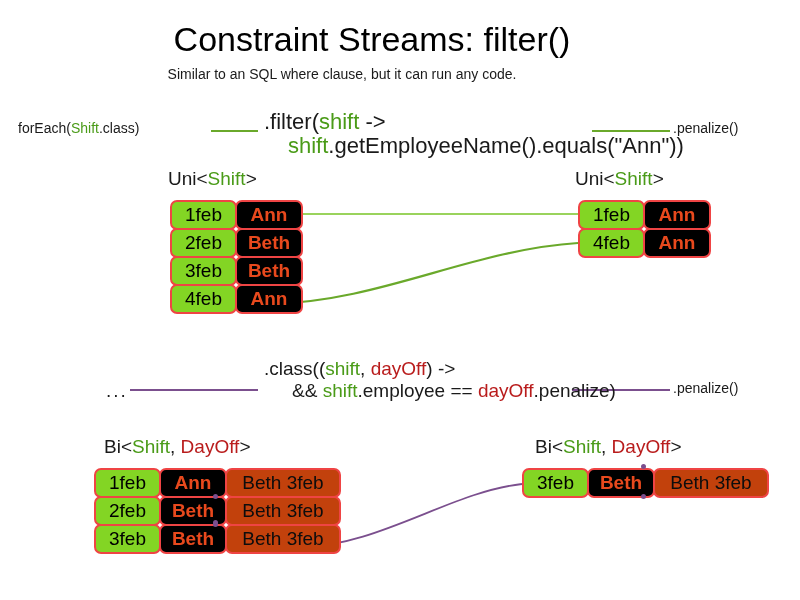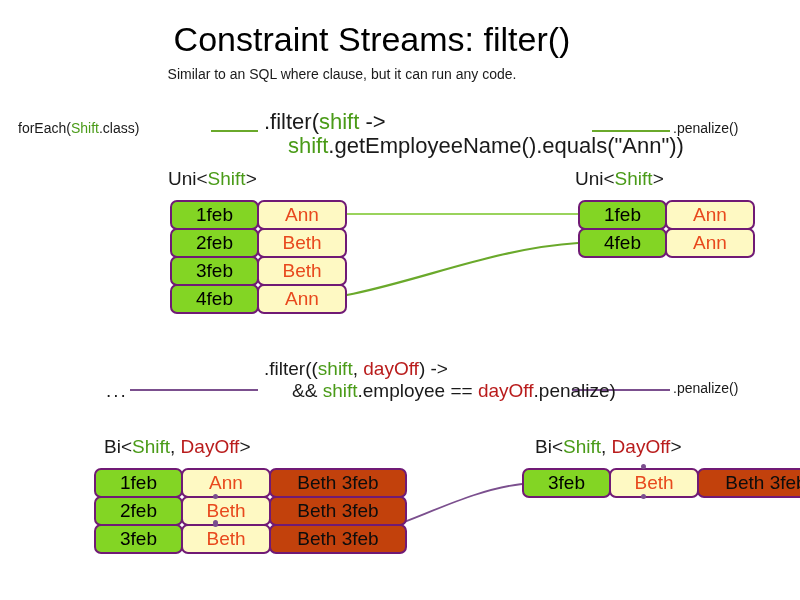--- a/index.html
+++ b/index.html
@@ -103,41 +103,42 @@
   .card-stack {
     position: absolute;
   }
   .card {
     display: flex;
     align-items: stretch;
     margin-bottom: -2px;
     position: relative;
   }
   .cell {
-    border: 2px solid #701a75;
+    border: 2px solid #ef4444;
     border-radius: 7px;
     height: 26px;
     line-height: 26px;
     font-size: 19px;
-    padding: 0 18px;
+    padding: 0 7px;
     box-sizing: content-box;
     white-space: nowrap;
     text-align: center;
   }
   .cell.shift-date {
     background: #7ed321;
     background: #83d524;
     color: #000000;
     min-width: 49px;
   }
   .cell.shift-name {
-    background: #fef9c3;
+    background: #000000;
     color: #e8491d;
     margin-left: -2px;
     min-width: 50px;
+    font-weight: bold;
   }
   .cell.dayoff {
     background: #c2410c;
     color: #0d0d0d;
     margin-left: -2px;
     min-width: 98px;
   }
 
   
   .joint {
@@ -219,21 +220,21 @@
     </div>
     <div class="card">
       <div class="cell shift-date">4feb</div>
       <div class="cell shift-name">Ann</div>
     </div>
   </div>
 
   <div class="code" id="ellipsis">...</div>
 
   <div id="filter-2">
-    <div class="l1"><span>.filter((</span><span class="g sm">shift</span><span class="sm">, </span><span class="b sm">dayOff</span><span class="sm">) -&gt;</span></div>
+    <div class="l1"><span>.class((</span><span class="g sm">shift</span><span class="sm">, </span><span class="b sm">dayOff</span><span class="sm">) -&gt;</span></div>
     <div class="l3"><span class="sm">&amp;&amp; </span><span class="g sm">shift</span><span class="sm">.employee == </span><span class="b sm">dayOff</span><span class="sm">.penalize</span><span>)</span></div>
   </div>
 
   <div class="code" id="penalize-2">.penalize()</div>
 
   <div class="stream-label" id="label-bi-left"><span>Bi&lt;</span><span class="g">Shift</span><span>, </span><span class="b">DayOff</span><span>&gt;</span></div>
 
   <div class="stream-label" id="label-bi-right"><span>Bi&lt;</span><span class="g">Shift</span><span>, </span><span class="b">DayOff</span><span>&gt;</span></div>
 
   <div class="card-stack" id="stack-bi-left">

